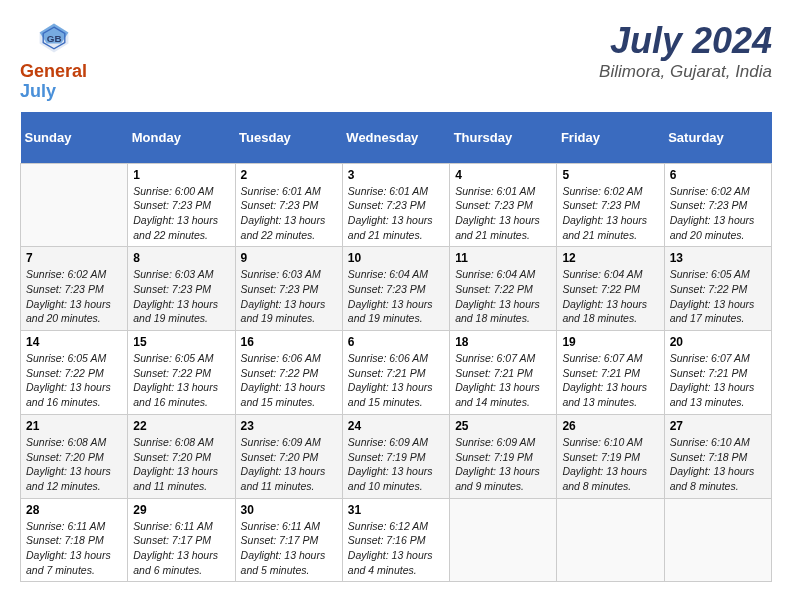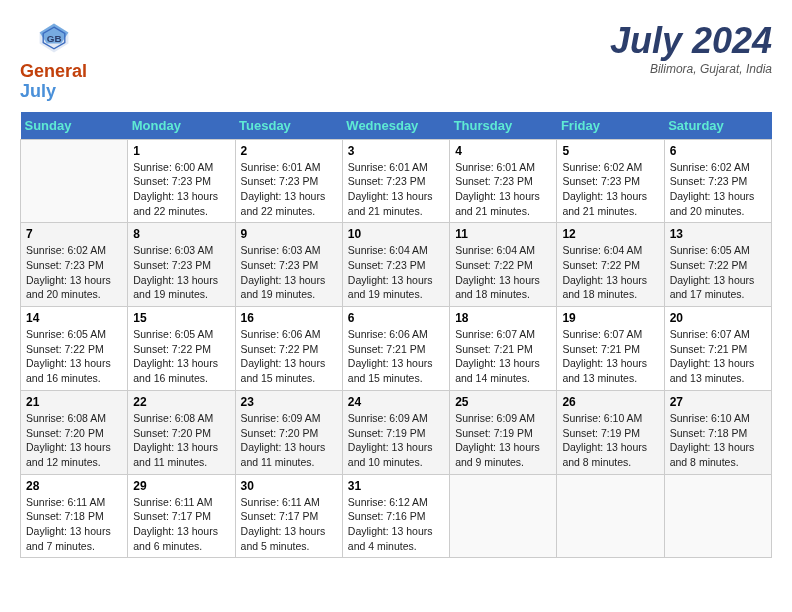--- a/index.html
+++ b/index.html
@@ -38,32 +38,32 @@
     .title-block {
       text-align: right;
       font-style: italic;
     }
     .month-title {
       font-size: 36px;
       font-weight: bold;
       color: #2c3e6b;
     }
     .location {
-      font-size: 12px;
+      font-size: 17px;
       color: #555;
     }
     table {
       width: 100%;
       border-collapse: collapse;
       font-size: 11px;
     }
     thead tr th {
       background: #3a6bbf;
-      color: #5eead4;
-      padding: 6px 4px;
+      color: #ffffff;
+      padding: 18px 4px;
       text-align: left;
       font-size: 13px;
       font-weight: bold;
     }
     tbody tr td {
       border: 1px solid #ccc;
       vertical-align: top;
       padding: 4px 5px;
       min-height: 80px;
       width: 14.28%;
@@ -71,20 +71,21 @@
     .day-num {
       font-weight: bold;
       font-size: 12px;
       margin-bottom: 2px;
       display: block;
     }
     .day-info {
       font-size: 10.5px;
       color: #222;
       line-height: 1.4;
+      font-style: italic;
     }
     tbody tr td.empty {
       background: #f9f9f9;
     }
     tbody tr:nth-child(even) td {
       background: #f4f4f4;
     }
     tbody tr:nth-child(even) td.empty {
       background: #efefef;
     }

